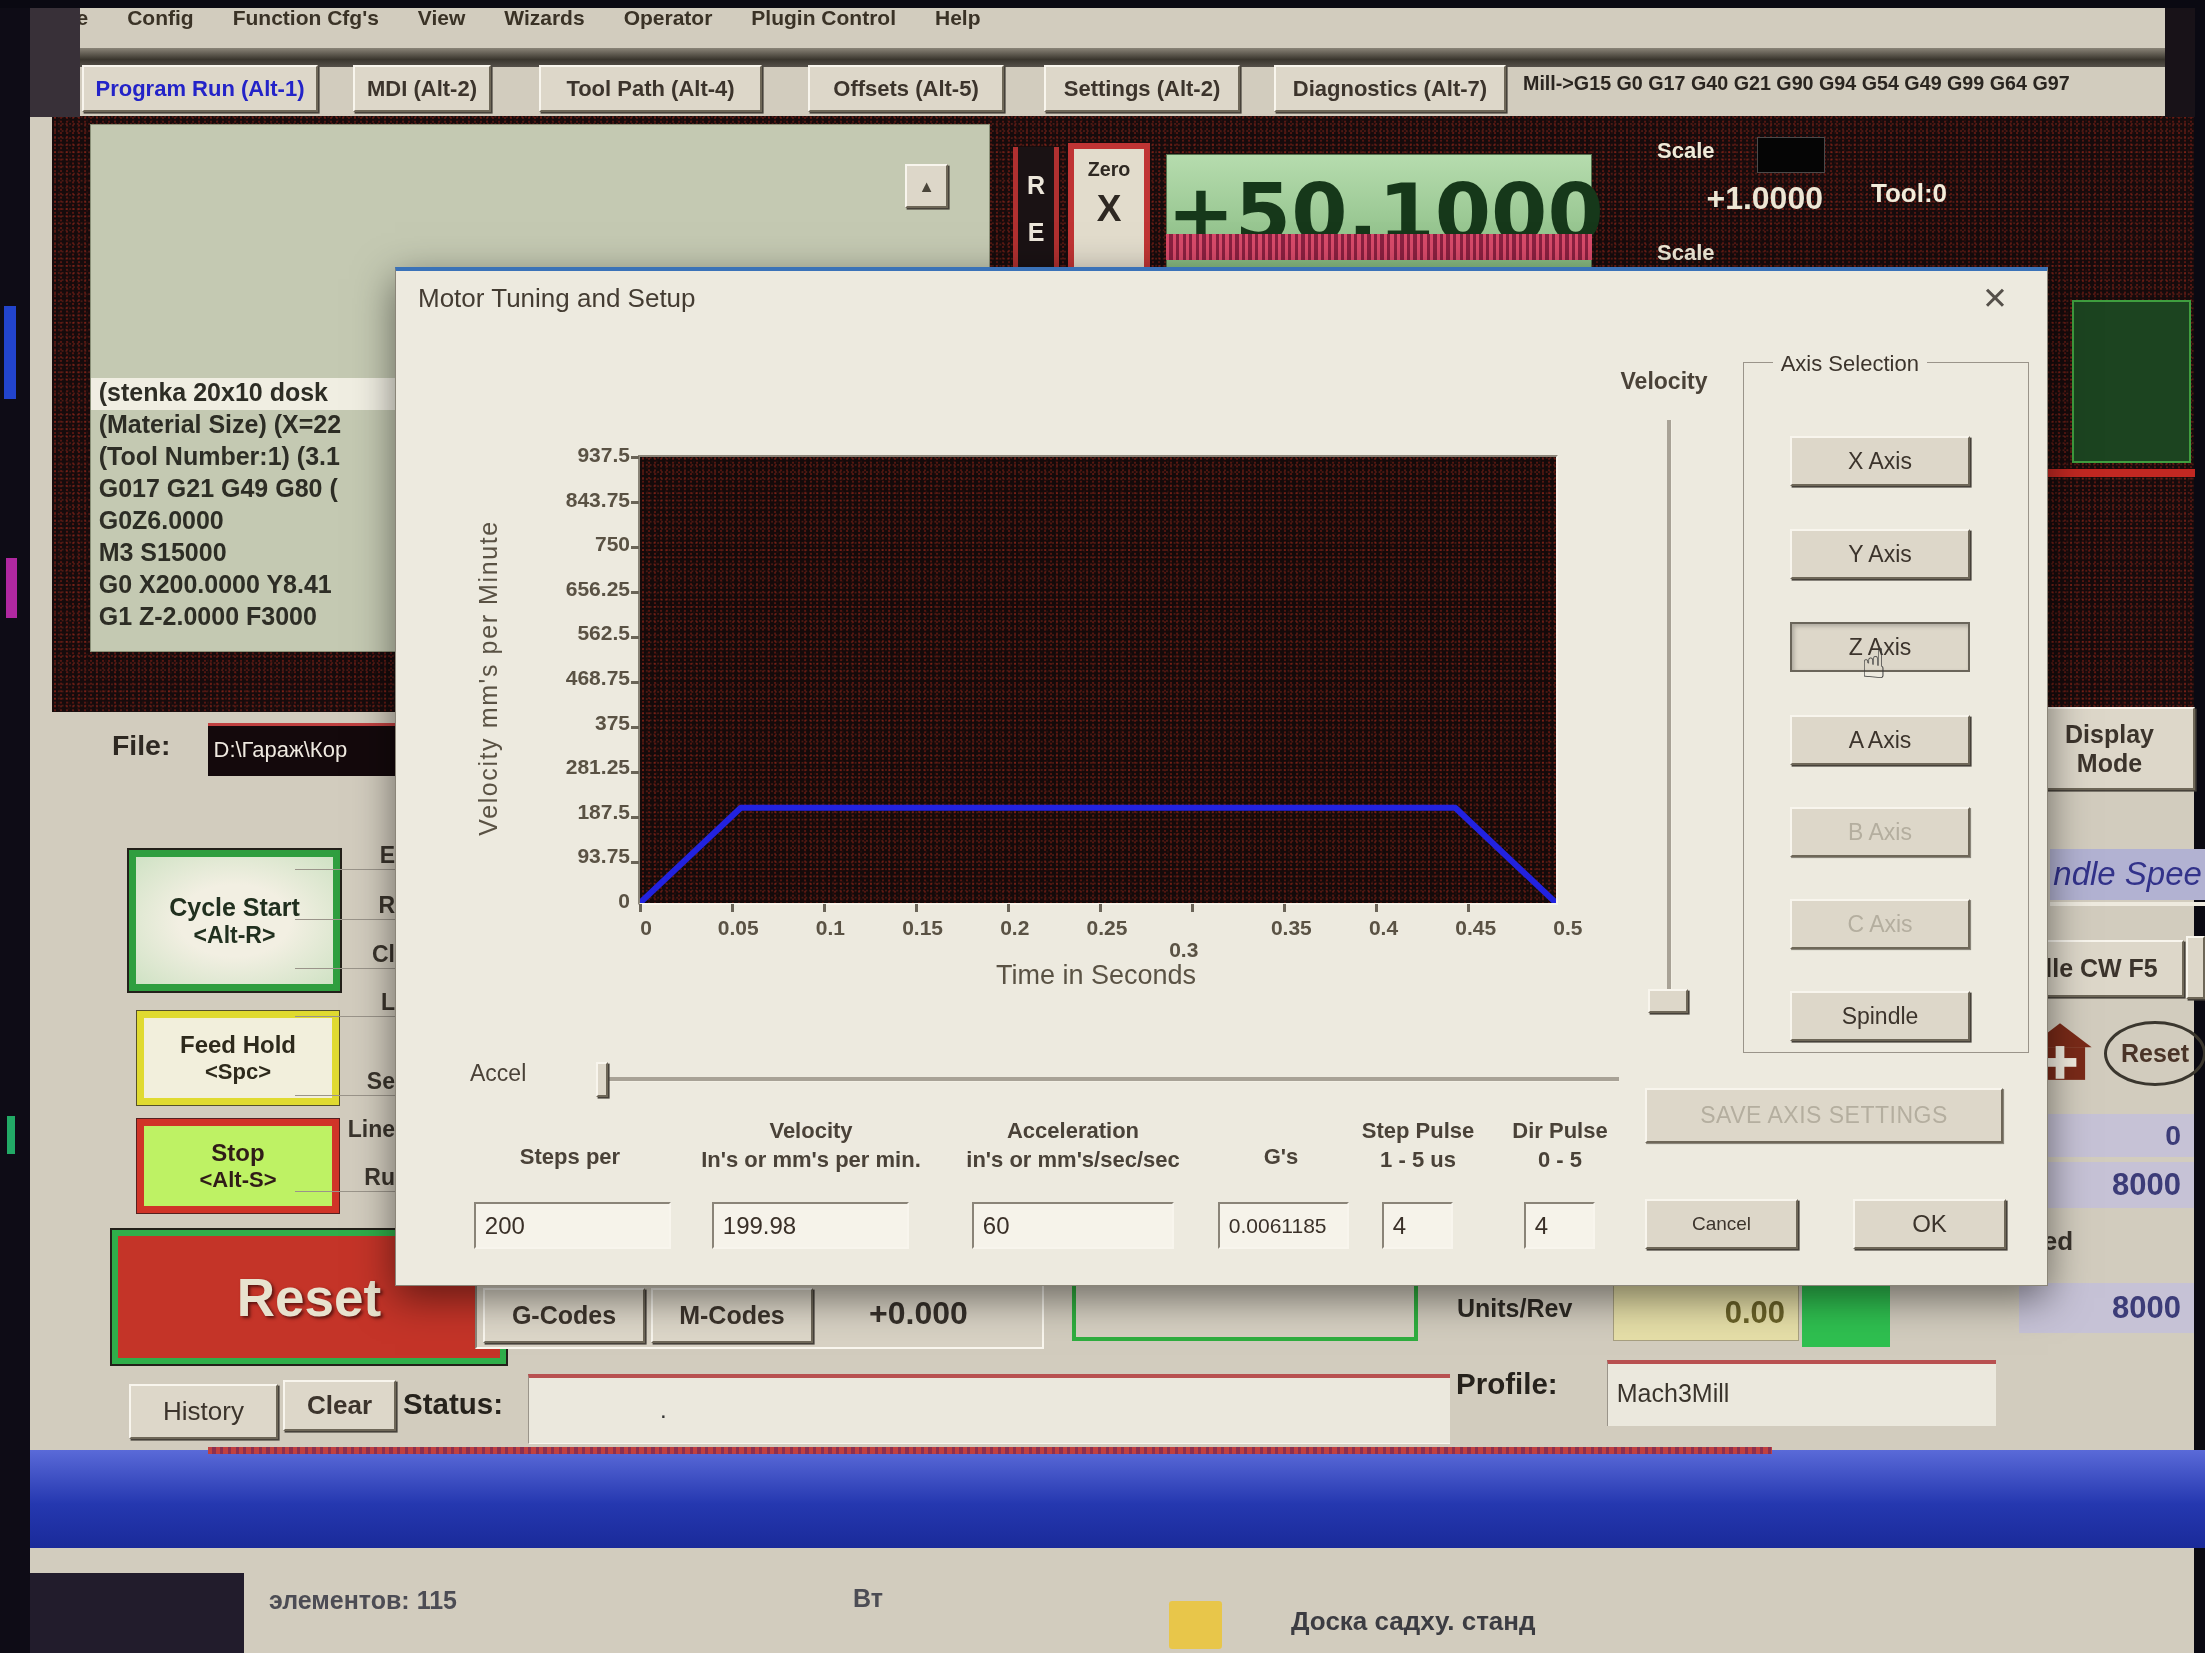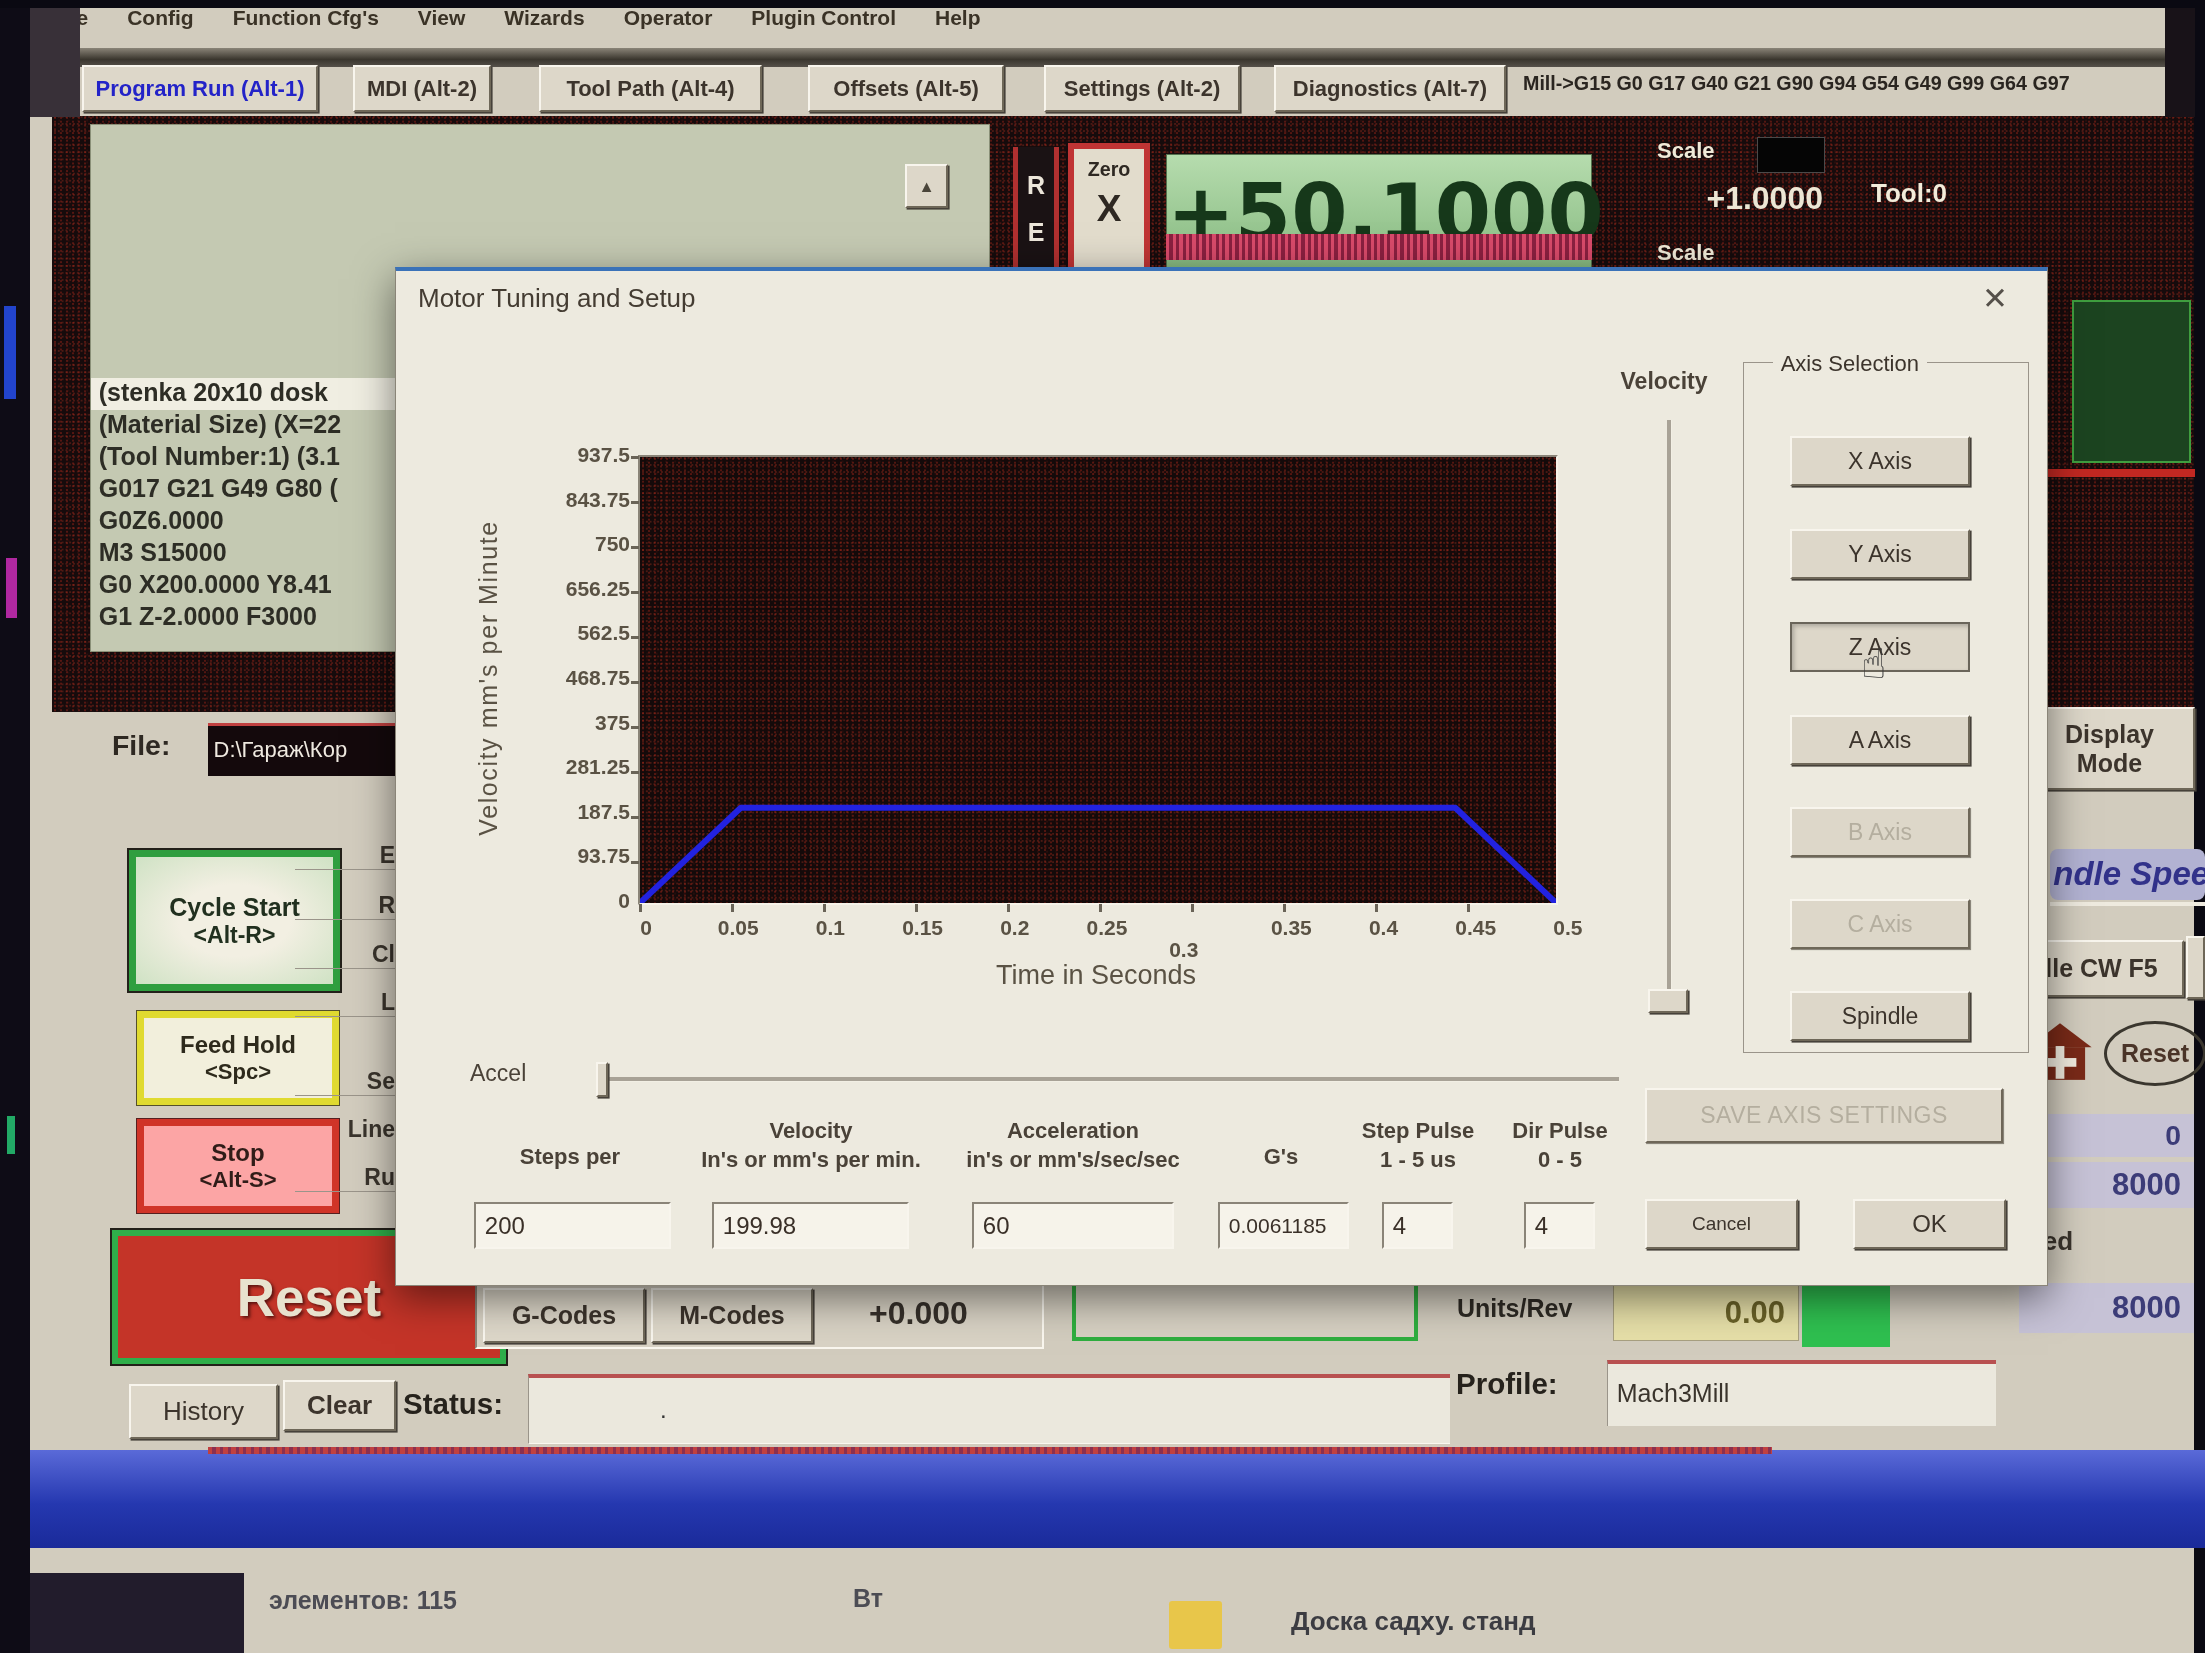--- a/index.html
+++ b/index.html
@@ -104,21 +104,21 @@
   <div class="abs" style="left:208px;top:723px;width:187px;height:53px;background:#14090c;border-top:3.3px solid #c04040;box-sizing:border-box;color:#efe9e0;font-size:22px;line-height:48px;padding-left:5.5px;white-space:nowrap;overflow:hidden;">D:\Гараж\Кор</div>
 
   <div class="abs" style="left:129px;top:850px;width:211px;height:141px;border:7.7px solid #2f9e3f;outline:2.2px solid #23201a;background:radial-gradient(ellipse at center,#f2efe2 40%,#cfe2c4);box-sizing:border-box;display:flex;flex-direction:column;align-items:center;justify-content:center;">
     <span style="font-size:25px;font-weight:bold;color:#21301f;">Cycle Start</span>
     <span style="font-size:23px;font-weight:bold;color:#21301f;">&lt;Alt-R&gt;</span>
   </div>
   <div class="abs" style="left:137px;top:1011px;width:202px;height:94px;border:7.7px solid #e0da30;outline:1.6px solid #55502a;background:#f2efdc;box-sizing:border-box;display:flex;flex-direction:column;align-items:center;justify-content:center;">
     <span style="font-size:24px;font-weight:bold;color:#2e2a1c;">Feed Hold</span>
     <span style="font-size:22px;font-weight:bold;color:#2e2a1c;">&lt;Spc&gt;</span>
   </div>
-  <div class="abs" style="left:137px;top:1119px;width:202px;height:94px;border:7.7px solid #d03428;outline:1.6px solid #552020;background:#fca5a5;box-sizing:border-box;display:flex;flex-direction:column;align-items:center;justify-content:center;">
+  <div class="abs" style="left:137px;top:1119px;width:202px;height:94px;border:7.7px solid #d03428;outline:1.6px solid #552020;background:#bef264;box-sizing:border-box;display:flex;flex-direction:column;align-items:center;justify-content:center;">
     <span style="font-size:24px;font-weight:bold;color:#301c18;">Stop</span>
     <span style="font-size:22px;font-weight:bold;color:#301c18;">&lt;Alt-S&gt;</span>
   </div>
   <div class="abs ctr" style="left:112px;top:1230px;width:394px;height:134px;border:6.6px solid #2fae4a;outline:2.2px solid #23201a;background:#c43428;box-sizing:border-box;">
     <span style="font-size:53px;font-weight:bold;color:#e8e2ce;text-shadow:2.2px 2.2px 3.3px #5a1410;">Reset</span>
   </div>
 
   <div class="abs" style="left:295px;top:842px;width:100px;text-align:right;font-size:23px;font-weight:bold;color:#3a342c;border-bottom:1.6px solid #9a948a;">E</div>
   <div class="abs" style="left:295px;top:892px;width:100px;text-align:right;font-size:23px;font-weight:bold;color:#3a342c;border-bottom:1.6px solid #9a948a;">R</div>
   <div class="abs" style="left:295px;top:941px;width:100px;text-align:right;font-size:23px;font-weight:bold;color:#3a342c;border-bottom:1.6px solid #9a948a;">Cl</div>
@@ -137,21 +137,21 @@
   <div class="abs" style="left:820px;top:1295px;width:197px;text-align:center;font-size:32px;font-weight:bold;color:#36302a;">+0.000</div>
   <div class="abs" style="left:1072px;top:1275px;width:346px;height:66px;border:4.4px solid #2fae3f;background:#d6d0c2;box-sizing:border-box;"></div>
   <div class="abs" style="left:1457px;top:1294px;font-size:25px;font-weight:bold;color:#2e2a24;">Units/Rev</div>
   <div class="abs" style="left:1613px;top:1285px;width:186px;height:56px;background:#e6dfa8;border:1.1px solid #a8a080;box-sizing:border-box;color:#6a6228;font-size:31px;font-weight:bold;text-align:right;line-height:53px;padding-right:13px;">0.00</div>
   <div class="abs" style="left:1802px;top:1279px;width:88px;height:68px;background:#2fc050;"></div>
 
   <div class="abs btn3d" style="left:2024px;top:707px;width:171px;height:83px;font-size:25px;font-weight:bold;flex-direction:column;">
     <span>Display</span>
     <span>Mode</span>
   </div>
-  <div class="abs" style="left:2050px;top:849px;width:155px;height:51px;background:#b2b2d2;color:#32328a;font-size:33px;font-weight:bold;font-style:italic;line-height:50px;padding-left:3.3px;white-space:nowrap;overflow:hidden;box-sizing:border-box;border-radius:8px;">ndle Spee</div>
+  <div class="abs" style="left:2050px;top:849px;width:155px;height:51px;background:#b2b2d2;color:#32328a;font-size:33px;font-weight:normal;font-style:italic;line-height:50px;padding-left:3.3px;white-space:nowrap;overflow:hidden;box-sizing:border-box;">ndle Spee</div>
   <div class="abs" style="left:2050px;top:902px;width:155px;height:4.4px;background:#eeeadf;"></div>
   <div class="abs btn3d" style="left:2019px;top:940px;width:165px;height:57px;font-size:25px;font-weight:bold;">
       <span>lle CW F5</span>
     </div>
   <div class="abs btn3d" style="left:2186px;top:936px;width:18.6px;height:63px;"></div>
   <div class="abs" style="left:2024px;top:1018px;width:72px;height:67px;">
     <svg width="72" height="67" viewBox="0 0 33 30">
       <path d="M2 13 L16.5 2 L31 13 Z" fill="#7a2a18"></path>
       <rect x="5" y="13" width="23" height="15" fill="#7a2a18"></rect>
       <rect x="9" y="18" width="15" height="4" fill="#f2ede0"></rect>

